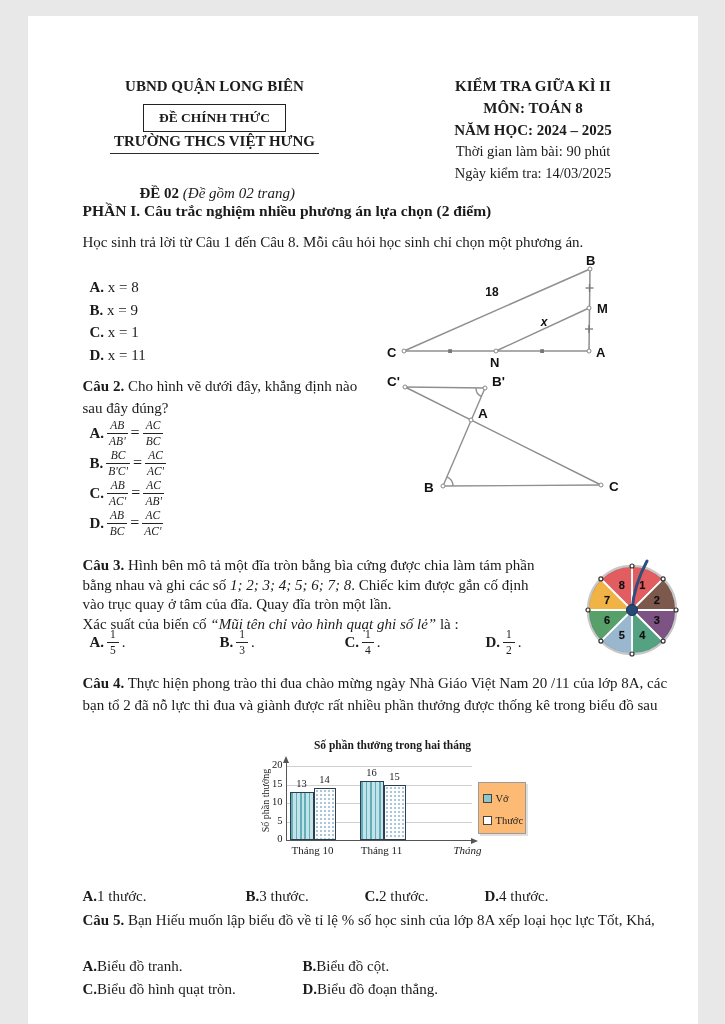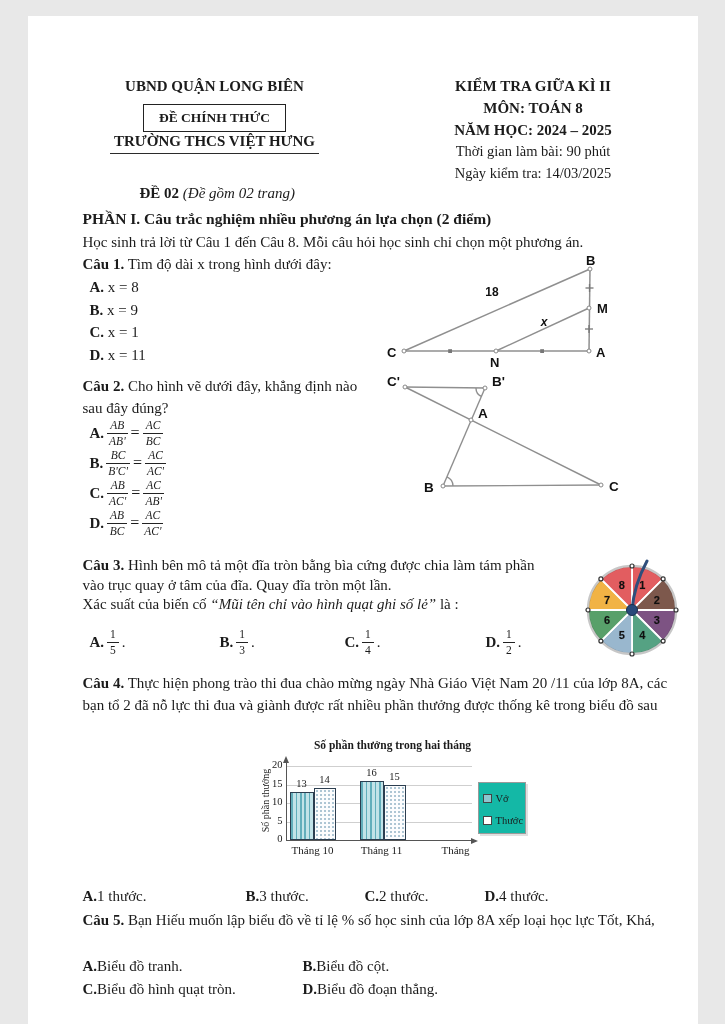--- a/index.html
+++ b/index.html
@@ -38,21 +38,21 @@
   .gridline{position:absolute;left:30px;width:186px;height:1px;background:#cfcfcf;}
   .yaxis{position:absolute;left:30px;top:28px;width:1.4px;height:78px;background:#555;}
   .yarrow{position:absolute;left:27.2px;top:22px;width:0;height:0;border-left:3.5px solid transparent;border-right:3.5px solid transparent;border-bottom:7px solid #555;}
   .xaxis{position:absolute;left:30px;top:106px;width:186px;height:1.4px;background:#555;}
   .xarrow{position:absolute;left:215px;top:103.5px;width:0;height:0;border-top:3.5px solid transparent;border-bottom:3.5px solid transparent;border-left:7px solid #555;}
   .bar{position:absolute;bottom:24px;border:1.2px solid #2c3e50;box-sizing:border-box;}
   .bar-vo{width:24px;background:repeating-linear-gradient(90deg,#62aebb 0px,#62aebb 1.5px,#c2e3e8 1.5px,#c2e3e8 4.5px);}
   .bar-thuoc{width:22px;background-color:#fcfdfe;background-image:radial-gradient(#aec6d4 0.9px,rgba(0,0,0,0) 1px);background-size:4px 4px;}
   .bar-val{position:absolute;top:-15px;left:50%;transform:translateX(-50%);font-size:10.5px;color:#222;}
   .xcat{position:absolute;top:110px;text-align:center;font-size:11px;}
-  .legend{position:absolute;left:222px;top:48px;width:48px;height:52px;border:1px solid #9a9a9a;background:#14b8a6;box-shadow:2px 2px 0 #e0e0e0;padding:4px 0 0 4px;box-sizing:border-box;}
+  .legend{position:absolute;left:222px;top:48px;width:48px;height:52px;border:1px solid #9a9a9a;background:#fdba74;box-shadow:2px 2px 0 #e0e0e0;padding:4px 0 0 4px;box-sizing:border-box;}
   .leg-row{display:flex;align-items:center;gap:4px;height:22px;font-size:10.5px;}
   .leg-marker{width:9px;height:9px;border:1px solid #444;box-sizing:border-box;flex:0 0 auto;}
   .leg-vo{background:#8cc7cf;}
   .leg-thuoc{background:#fff;}
 </style>
 </head>
 <body>
 
 <div class="page">
 
@@ -65,26 +65,23 @@
     <div class="l">KIỂM TRA GIỮA KÌ II</div>
     <div class="l">MÔN: TOÁN 8</div>
     <div class="l">NĂM HỌC: 2024 – 2025</div>
     <div class="li">Thời gian làm bài: 90 phút</div>
     <div class="li">Ngày kiểm tra: 14/03/2025</div>
   </div>
   <div class="abs de02">
     <span class="b">ĐỀ 02</span><span class="i"> (Đề gồm 02 trang)</span>
   </div>
 
-  <div class="abs sec txt b" style="top:192px;font-size:15.5px;">PHẦN I. Câu trắc nghiệm nhiều phương án lựa chọn (2 điểm)</div>
+  <div class="abs sec txt b" style="top:184px;font-size:15.5px;">PHẦN I. Câu trắc nghiệm nhiều phương án lựa chọn (2 điểm)</div>
   <div class="abs sec txt" style="top:215px;">Học sinh trả lời từ Câu 1 đến Câu 8. Mỗi câu hỏi học sinh chỉ chọn một phương án.</div>
 
-  <div class="abs sec txt" style="top:237px;">
-    <span class="b">Câu 1.</span><span> Tìm độ dài x trong hình dưới đây:</span>
-  </div>
   <div class="abs sec txt q-options-v" style="top:260px;">
     <div><span class="b">A.</span><span> x = 8</span></div>
     <div><span class="b">B.</span><span> x = 9</span></div>
     <div><span class="b">C.</span><span> x = 1</span></div>
     <div><span class="b">D.</span><span> x = 11</span></div>
   </div>
 
   <svg class="abs" style="left:358px;top:237px;" width="315" height="120" viewBox="0 0 315 120">
     <g stroke="#8f8f8f" stroke-width="1.5" fill="none">
       <line x1="18" y1="98" x2="204" y2="16"></line>
@@ -191,20 +188,21 @@
     </g>
     <text x="1" y="14" font-size="13.5">C'</text>
     <text x="106" y="14" font-size="13.5">B'</text>
     <text x="92" y="46" font-size="13.5">A</text>
     <text x="38" y="120" font-size="13.5">B</text>
     <text x="223" y="119" font-size="13.5">C</text>
   </svg>
 
   <div class="abs" style="left:55px;top:540px;width:505px;font-size:15px;line-height:19.5px;">
     <div><span class="b">Câu 3.</span><span> Hình bên mô tả một đĩa tròn bằng bìa cứng được chia làm tám phần</span></div>
+    <div><span>bằng nhau và ghi các số </span><span class="i">1; 2; 3; 4; 5; 6; 7; 8</span><span>. Chiếc kim được gắn cố định</span></div>
     <div>vào trục quay ở tâm của đĩa. Quay đĩa tròn một lần.</div>
     <div><span>Xác suất của biến cố </span><span class="i">“Mũi tên chỉ vào hình quạt ghi số lẻ”</span><span> là :</span></div>
   </div>
   <div class="abs" style="left:55px;top:612px;width:615px;height:34px;">
     <div class="optrow" style="left:7px;">
         <span class="b txt">A.</span>
         <span class="frac frac-s">
           <span class="num">1</span>
           <span class="den">5</span>
         </span>
@@ -298,21 +296,21 @@
         <span class="bar-val">14</span>
       </div>
     <div class="bar bar-vo" style="left: 104px; height: 59.2px;">
         <span class="bar-val">16</span>
       </div>
     <div class="bar bar-thuoc" style="left: 128px; height: 55.5px;">
         <span class="bar-val">15</span>
       </div>
     <div class="xcat" style="left:27px;width:60px;">Tháng 10</div>
     <div class="xcat" style="left:96px;width:60px;">Tháng 11</div>
-    <div class="xcat" style="left:180px;width:40px;">Tháng</div>
+    <div class="xcat" style="left:192px;width:40px;font-style:italic;">Tháng</div>
     <div class="legend">
       <div class="leg-row">
           <span class="leg-marker leg-vo"></span>
           <span>Vở</span>
         </div>
       <div class="leg-row">
           <span class="leg-marker leg-thuoc"></span>
           <span>Thước</span>
         </div>
     </div>

